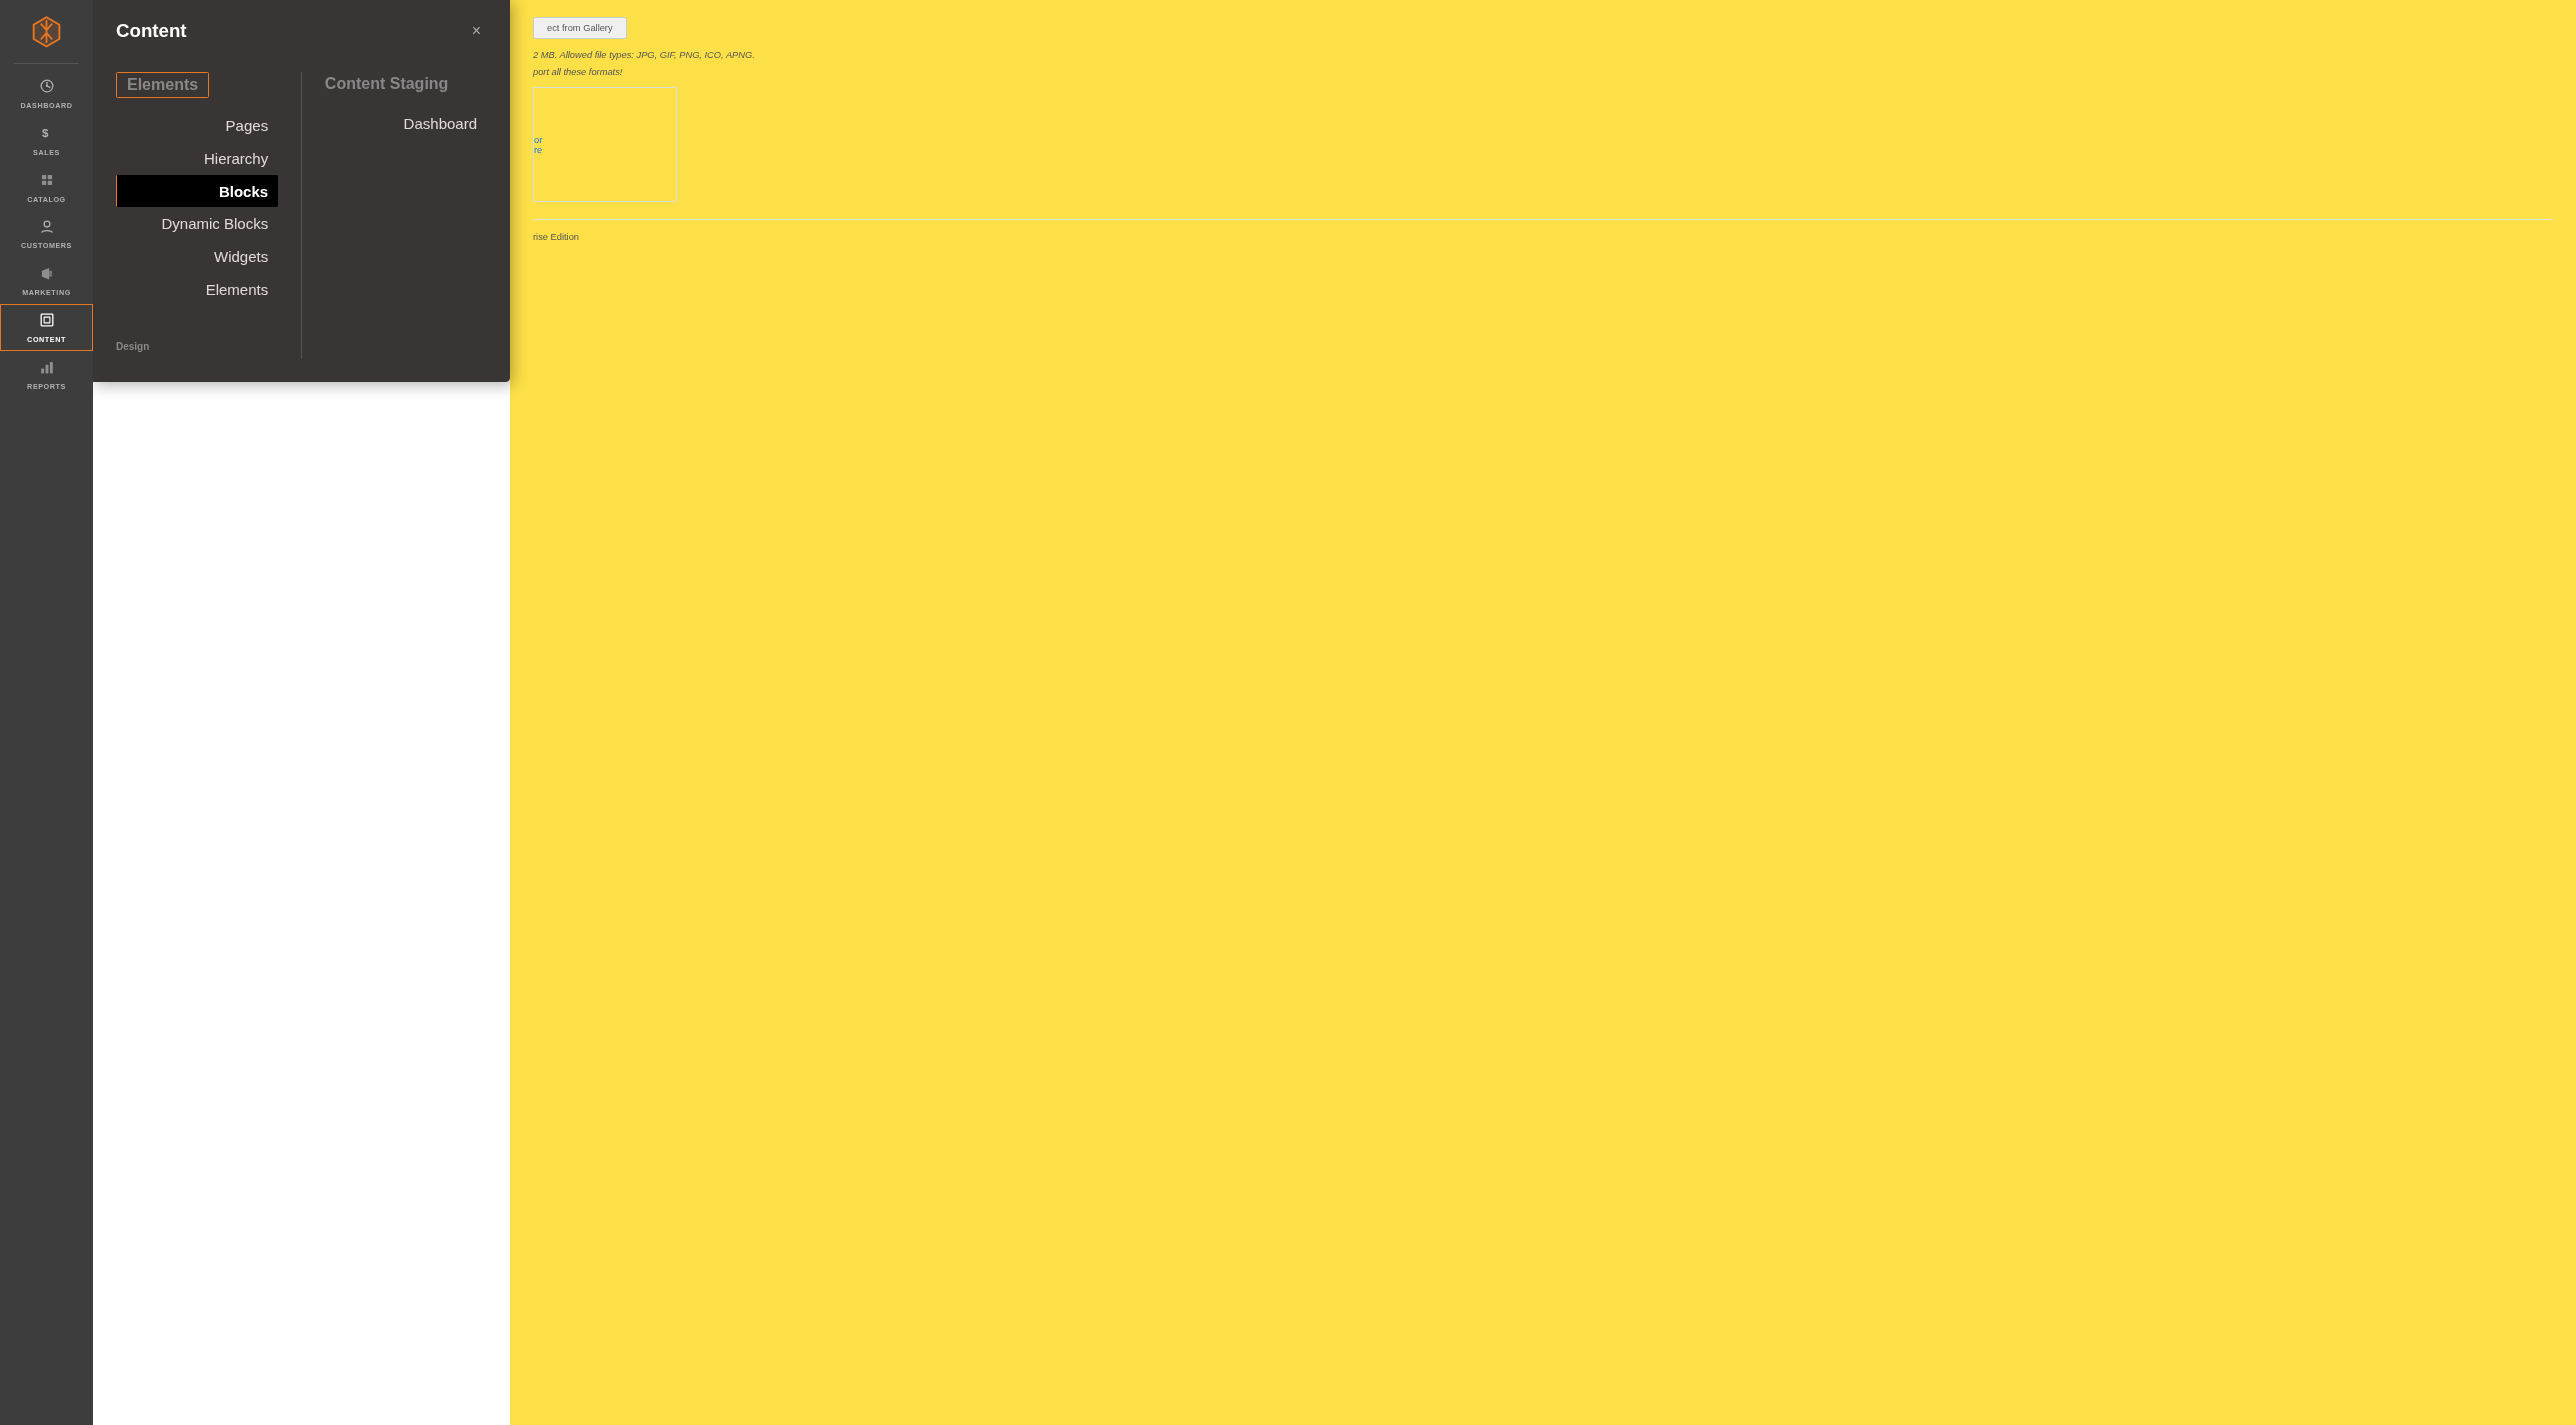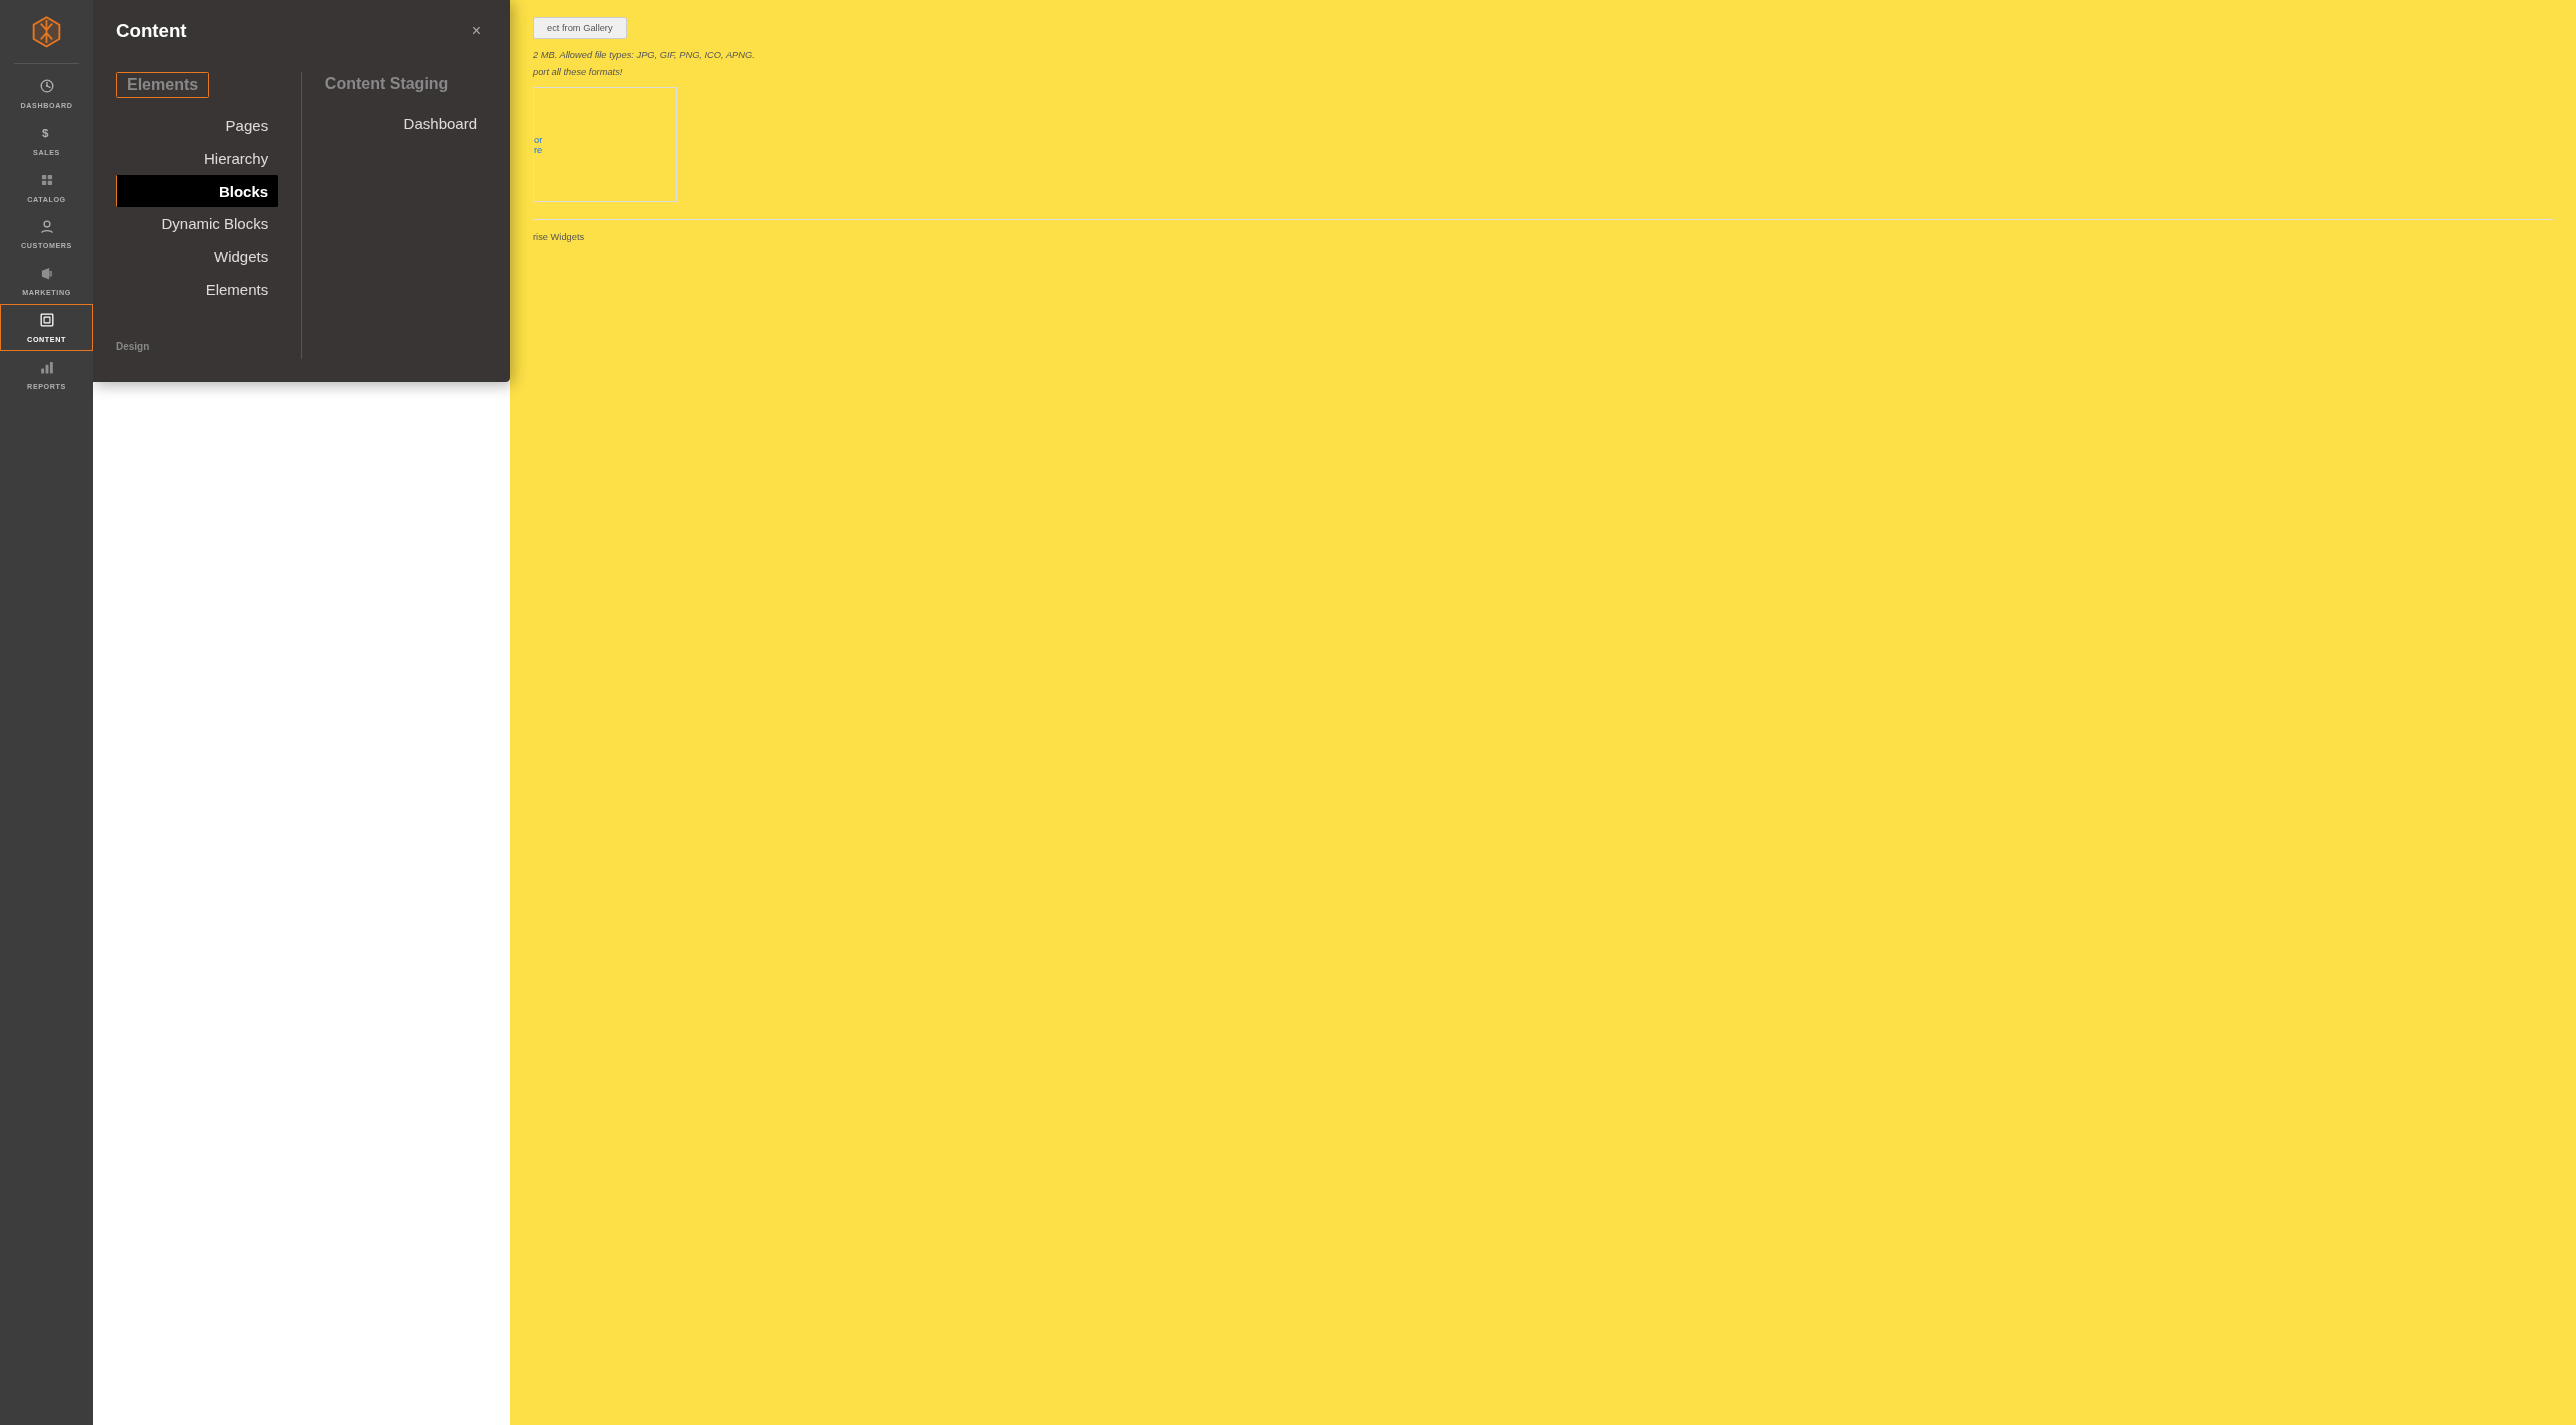--- a/index.html
+++ b/index.html
@@ -398,20 +398,20 @@
       </button>
 
       <p class="info-text">2 MB. Allowed file types: JPG, GIF, PNG, ICO, APNG.</p>
       <p class="info-text">port all these formats!</p>
 
       <div class="upload-area">
         <span class="upload-link">or</span>
         <span class="upload-link">re</span>
       </div>
 
-      <p class="edition-text">rise Widgets</p>
+      <p class="edition-text">rise Edition</p>
 
     </div>
 
   </div>
 
 </div>
 
 
 </body></html>

